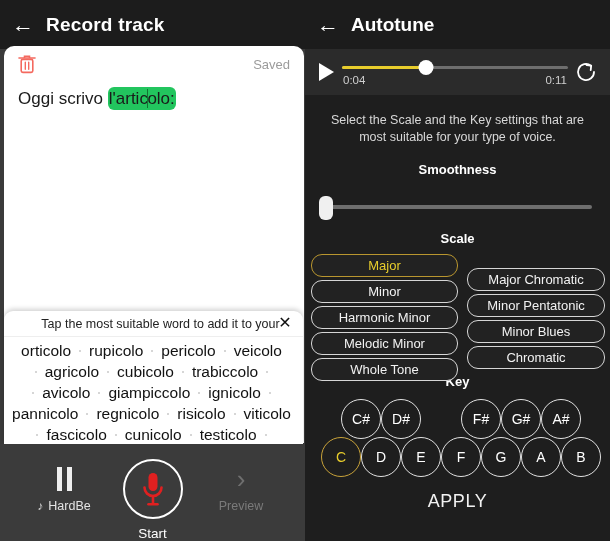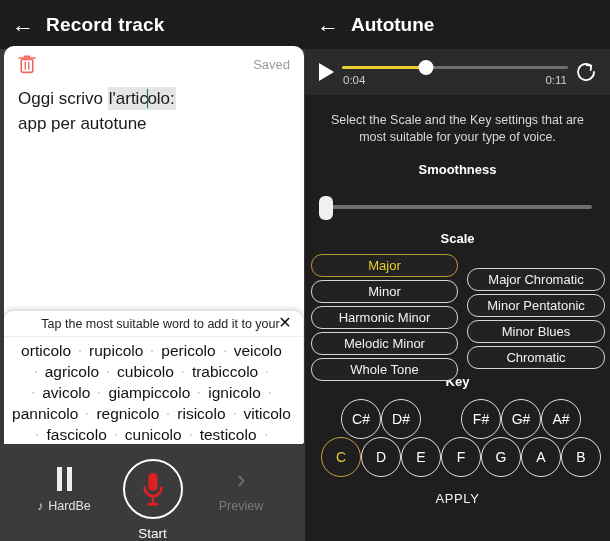--- a/index.html
+++ b/index.html
@@ -29,21 +29,21 @@
   .note-top{
     height:36px;display:flex;align-items:center;
     justify-content:space-between;padding:0 14px 0 13px;
   }
   .trash-icon{width:20px;height:22px;display:block;}
   .saved-label{color:#9b9b9b;font-size:13px;}
   .note-body{padding:4px 14px 0 14px;}
   .note-line{
     font-size:17px;color:#1a1a1a;line-height:25px;white-space:nowrap;
   }
-  .hl{background:#e5e5e5;position:relative;padding:2px 1px;}
+  .hl{background:#22c55e;position:relative;padding:2px 1px;border-radius:6px;}
   .caret{
     display:inline-block;width:1.5px;height:19px;background:#137333;
     vertical-align:-4px;margin:0 -1px;
   }
 
   
   .sugg-card{
     position:absolute;left:4px;top:311px;width:299px;height:133px;
     background:#fff;border-radius:9px 9px 0 0;
     box-shadow:0 -2px 5px rgba(0,0,0,.18);overflow:hidden;
@@ -166,21 +166,21 @@
   .col-r{left:162px;width:136px;}
 
   .key-area{position:relative;height:90px;margin-top:4px;}
   .key-circle{
     position:absolute;width:38px;height:38px;border-radius:50%;
     border:1.5px solid #e2e2e2;color:#fff;font-size:14px;
     display:flex;align-items:center;justify-content:center;background:#1e1e1e;
   }
   .key-circle.sel{border-color:#c9a33a;color:#e8cd2c;}
   .apply{
-    text-align:center;color:#f2f2f2;font-size:13px;letter-spacing:.6px;margin-top:8px;
+    text-align:center;color:#f2f2f2;font-size:18px;letter-spacing:.6px;margin-top:8px;
   }
 </style>
 </head>
 <body>
 
 <div class="screen">
 
   <div class="left">
 
     <div class="l-header">
@@ -193,21 +193,20 @@
         <svg class="trash-icon" viewBox="0 0 20 22">
           <path d="M2 5h16" stroke="#f4695f" stroke-width="1.6" fill="none" stroke-linecap="round"></path>
           <path d="M7.5 5V3.2h5V5" stroke="#f4695f" stroke-width="1.6" fill="none"></path>
           <rect x="4.2" y="6.4" width="11.6" height="13" rx="1.6" stroke="#f4695f" stroke-width="1.6" fill="none"></rect>
           <path d="M8.3 9.3v7M11.7 9.3v7" stroke="#f4695f" stroke-width="1.4" stroke-linecap="round"></path>
         </svg>
         <div class="saved-label">Saved</div>
       </div>
       <div class="note-body">
         <div class="note-line"><span>Oggi scrivo </span><span class="hl"><span>l'artic</span><span class="caret"></span><span>olo:</span></span></div>
-        <div class="note-line">app per autotune</div>
       </div>
     </div>
 
     <div class="sugg-card">
       <div class="sugg-head">
         <div class="sugg-head-text">Tap the most suitable word to add it to your</div>
         <div class="sugg-close">✕</div>
       </div>
       <div class="sugg-words" id="sugg-words">
           <div class="w-row">

